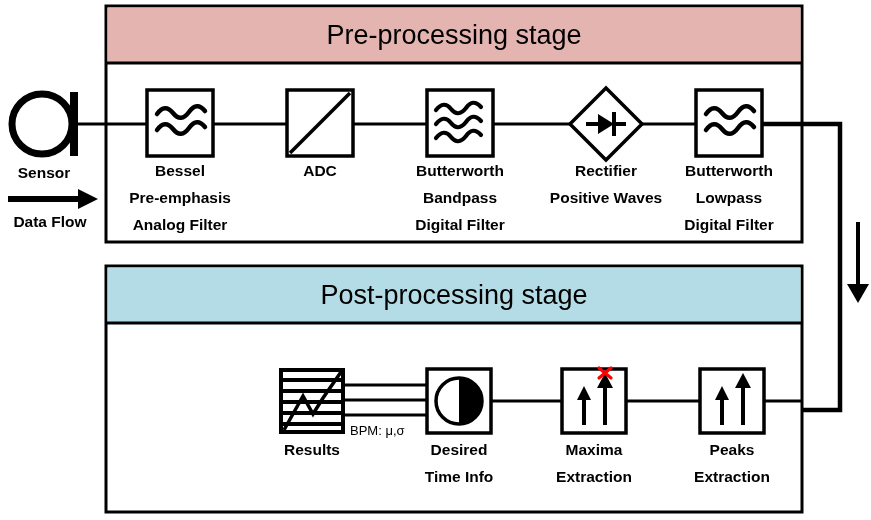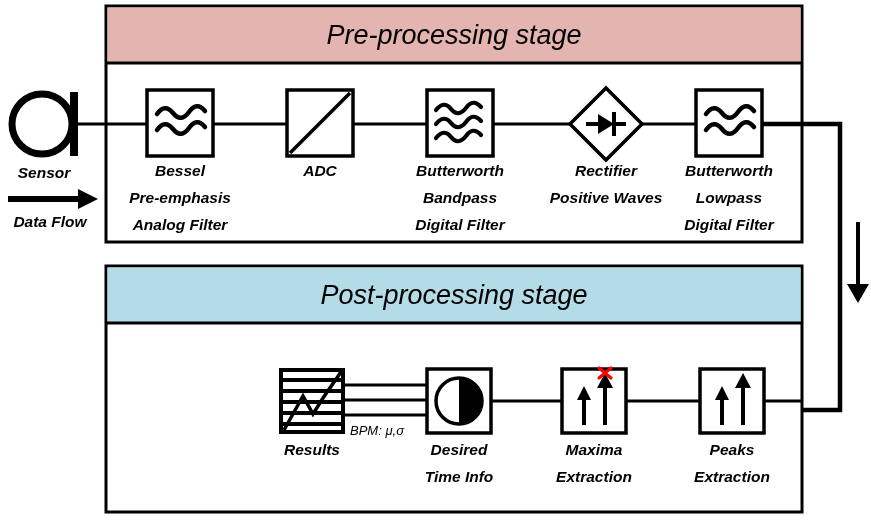--- a/index.html
+++ b/index.html
@@ -1,18 +1,18 @@
 <!DOCTYPE html>
 <html><head>
 <meta charset="utf-8">
 <style>
   html,body{margin:0;padding:0;background:#ffffff;}
   body{width:871px;height:520px;overflow:hidden;
        font-family:"Liberation Sans","DejaVu Sans",sans-serif;}
-  #diagram{position:relative;width:871px;height:448px;font-style:italic;}
+  #diagram{position:relative;width:871px;height:448px;}
   svg{display:block;}
   .stage-title{font-size:27px;fill:#000;font-weight:400;}
   .blk-label{font-size:15.5px;font-weight:bold;fill:#000;}
   .sensor-label{font-size:15.5px;font-weight:bold;fill:#000;}
   .bpm-label{font-size:13px;fill:#000;font-weight:400;}
 </style>
 </head>
 <body>
 
 <div id="diagram">

